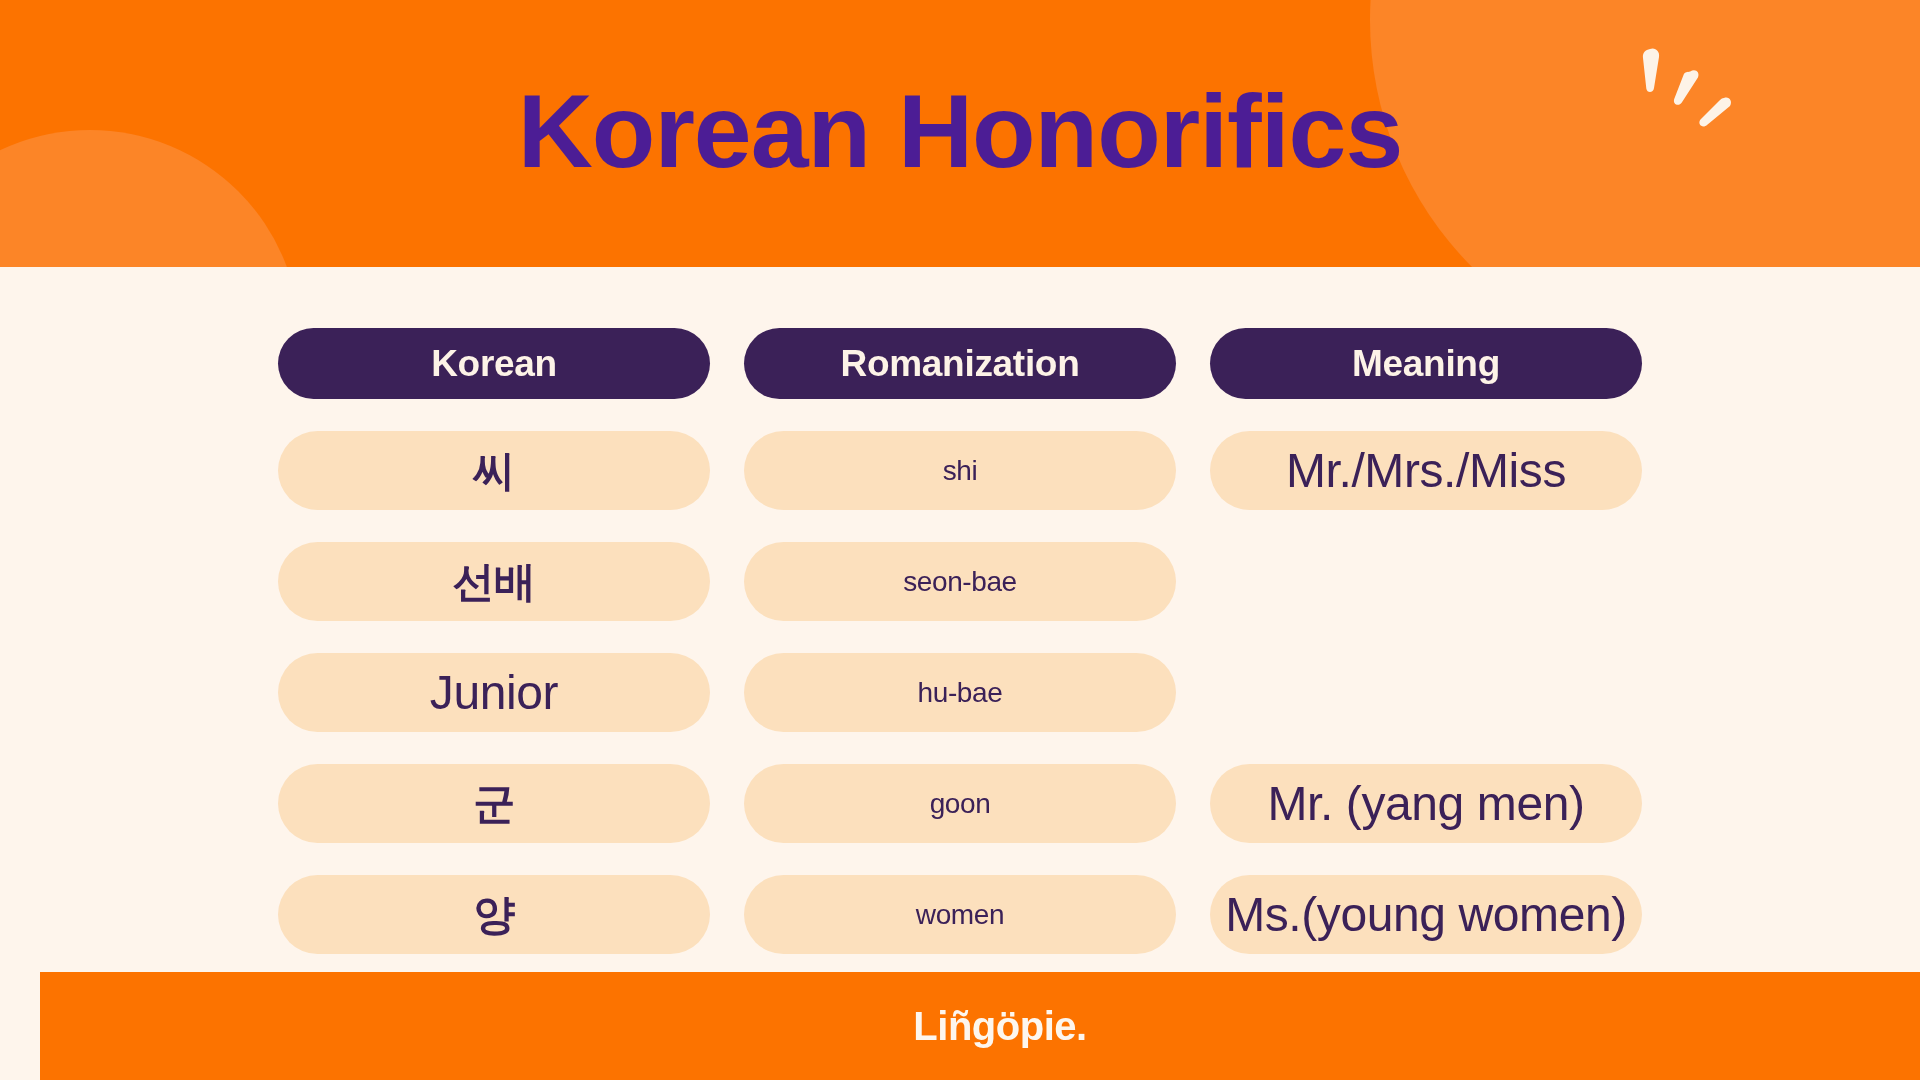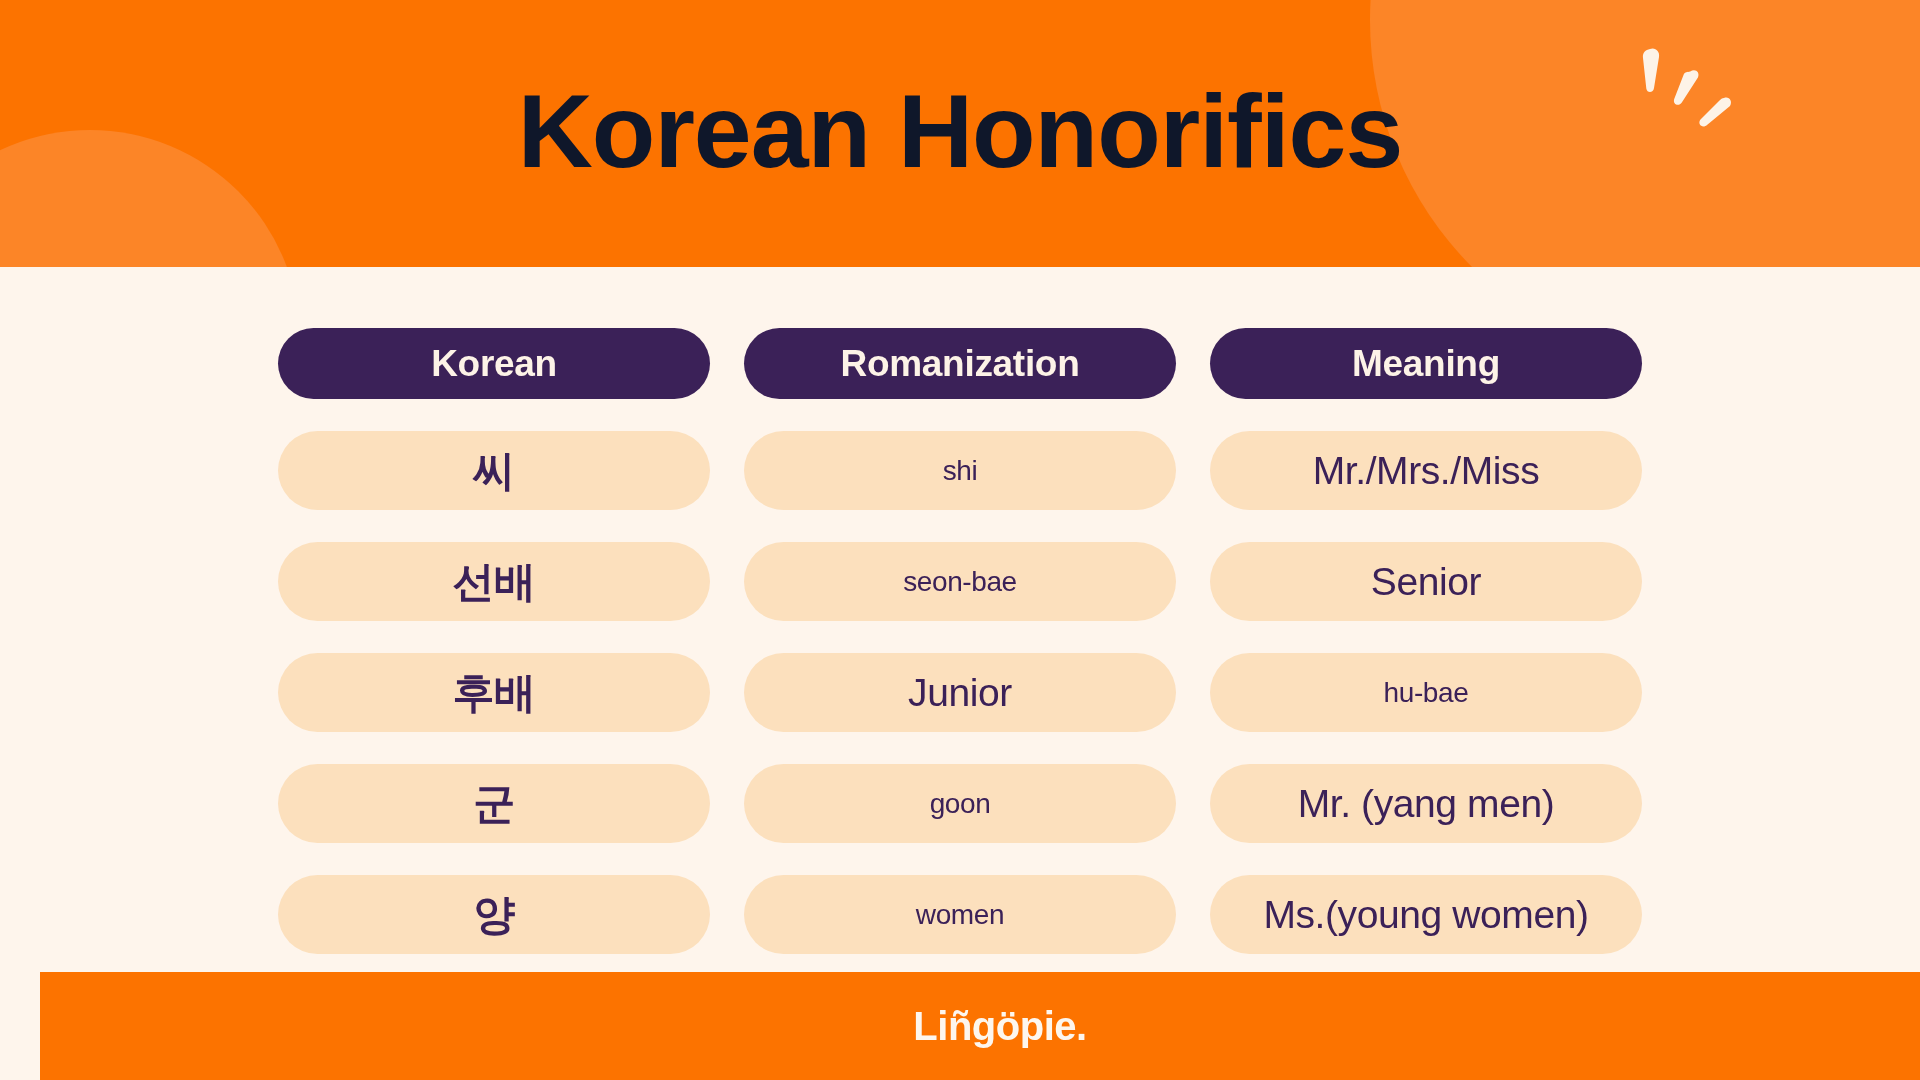--- a/index.html
+++ b/index.html
@@ -56,21 +56,21 @@
   }
 
   .page-title {
     position:absolute;
     left:0; top:0;
     width:1920px;
     height:267px;
     display:flex;
     align-items:center;
     justify-content:center;
-    color:#0f172a;
+    color:#4c1d95;
     font-size:104px;
     font-weight:bold;
     letter-spacing:-1px;
     line-height:1;
     padding-bottom:6px;
   }
 
   
   .content {
     position:absolute;
@@ -124,21 +124,21 @@
     font-weight:400;
     letter-spacing:-0.4px;
   }
 
   .data-cell.korean {
     font-weight:bold;
     font-size:42px;
   }
 
   .data-cell.meaning {
-    font-size:39px;
+    font-size:48px;
   }
 
   
   .footer {
     position:absolute;
     left:0;
     top:972px;
     width:1920px;
     height:108px;
     background:#FC7300;
@@ -186,25 +186,23 @@
 
     <div class="trow">
       <div class="cell data-cell korean">씨</div>
       <div class="cell data-cell">shi</div>
       <div class="cell data-cell meaning">Mr./Mrs./Miss</div>
     </div>
 
     <div class="trow">
       <div class="cell data-cell korean">선배</div>
       <div class="cell data-cell">seon-bae</div>
-      <div class="cell data-cell meaning">Senior</div>
-    </div>
-
-    <div class="trow">
-      <div class="cell data-cell korean">후배</div>
+    </div>
+
+    <div class="trow">
       <div class="cell data-cell meaning">Junior</div>
       <div class="cell data-cell">hu-bae</div>
     </div>
 
     <div class="trow">
       <div class="cell data-cell korean">군</div>
       <div class="cell data-cell">goon</div>
       <div class="cell data-cell meaning">Mr. (yang men)</div>
     </div>
 

